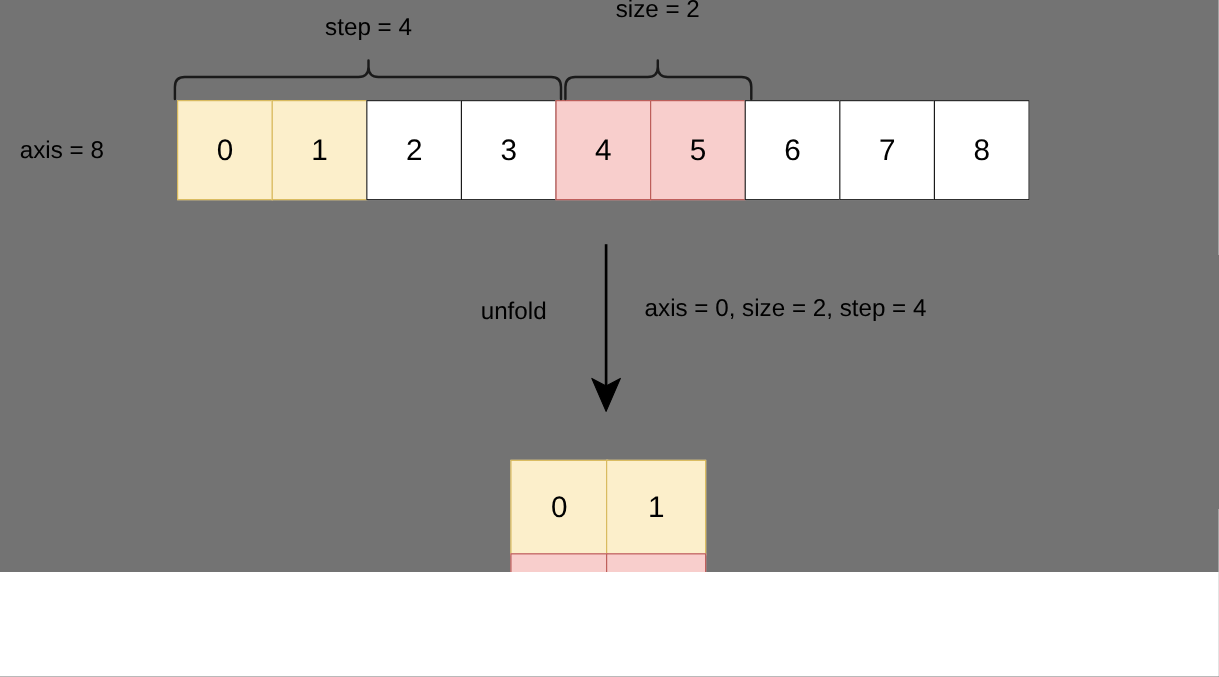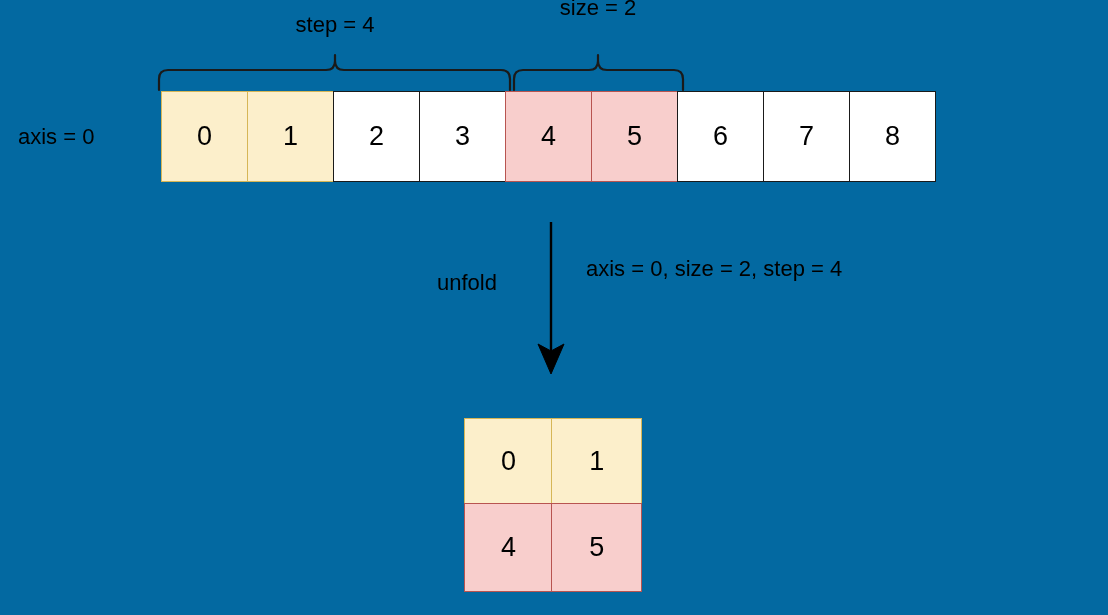--- a/index.html
+++ b/index.html
@@ -3,22 +3,22 @@
 <meta charset="utf-8">
 <style>
   html, body {
     margin: 0;
     padding: 0;
     background: #ffffff;
   }
   #canvas {
     position: relative;
     width: 1108px;
-    height: 615px;
-    background: #0369a1;
+    height: 520px;
+    background: #737373;
     font-family: "Liberation Sans", sans-serif;
     color: #000000;
     overflow: hidden;
   }
 
   
   .lbl {
     position: absolute;
     font-size: 22px;
     line-height: 1;
@@ -99,21 +99,21 @@
 </style>
 </head>
 <body>
 
 <div id="canvas">
 
   <div class="lbl center" style="left:335px; top:25px;">step = 4</div>
 
   <div class="lbl center" style="left:598px; top:8px;">size = 2</div>
 
-  <div class="lbl" style="left:18px; top:126px;">axis = 0</div>
+  <div class="lbl" style="left:18px; top:126px;">axis = 8</div>
 
   <div id="top-strip">
       <div class="cell yellow">0</div>
       <div class="cell yellow">1</div>
       <div class="cell plain">2</div>
       <div class="cell plain">3</div>
       <div class="cell red">4</div>
       <div class="cell red">5</div>
       <div class="cell plain">6</div>
       <div class="cell plain">7</div>
@@ -145,21 +145,21 @@
              L 674,70
              Q 683,70 683,79
              L 683,90" fill="none" stroke="#1a1a1a" stroke-width="2.2" stroke-linecap="round" stroke-linejoin="round"></path>
 
     <line x1="551" y1="222" x2="551" y2="358" stroke="#000000" stroke-width="2.4"></line>
     <path d="M 551,374 L 538,344 L 551,351 L 564,344 Z" fill="#000000" stroke="#000000" stroke-width="1" stroke-linejoin="round"></path>
   </svg>
 
   <div class="lbl" style="left:437px; top:272px;">unfold</div>
 
-  <div class="lbl" style="left:586px; top:258px;">axis = 0, size = 2, step = 4</div>
+  <div class="lbl" style="left:586px; top:269px;">axis = 0, size = 2, step = 4</div>
 
   <div id="result-grid">
       <div class="gcell yellow">0</div>
       <div class="gcell yellow c2">1</div>
       <div class="gcell red r2">4</div>
       <div class="gcell red c2 r2">5</div>
     </div>
 
 </div>
 

